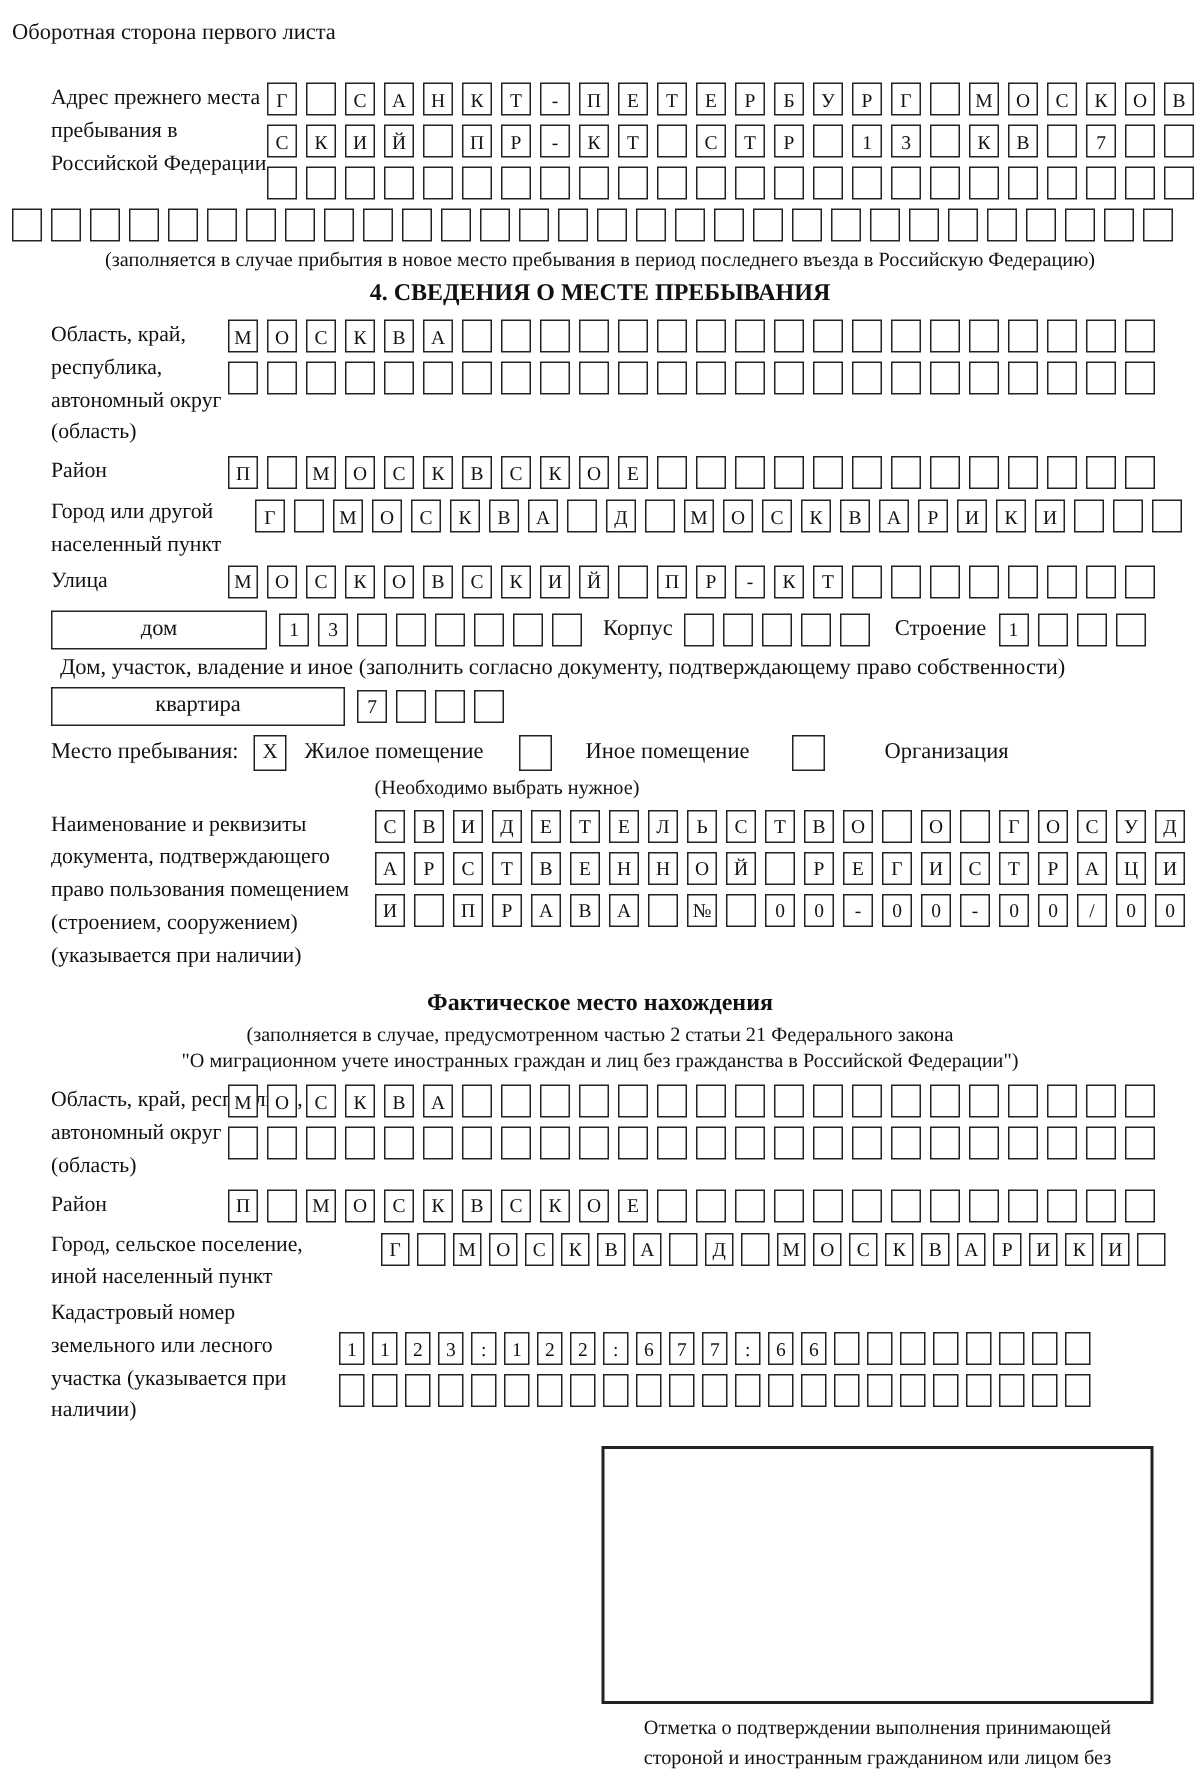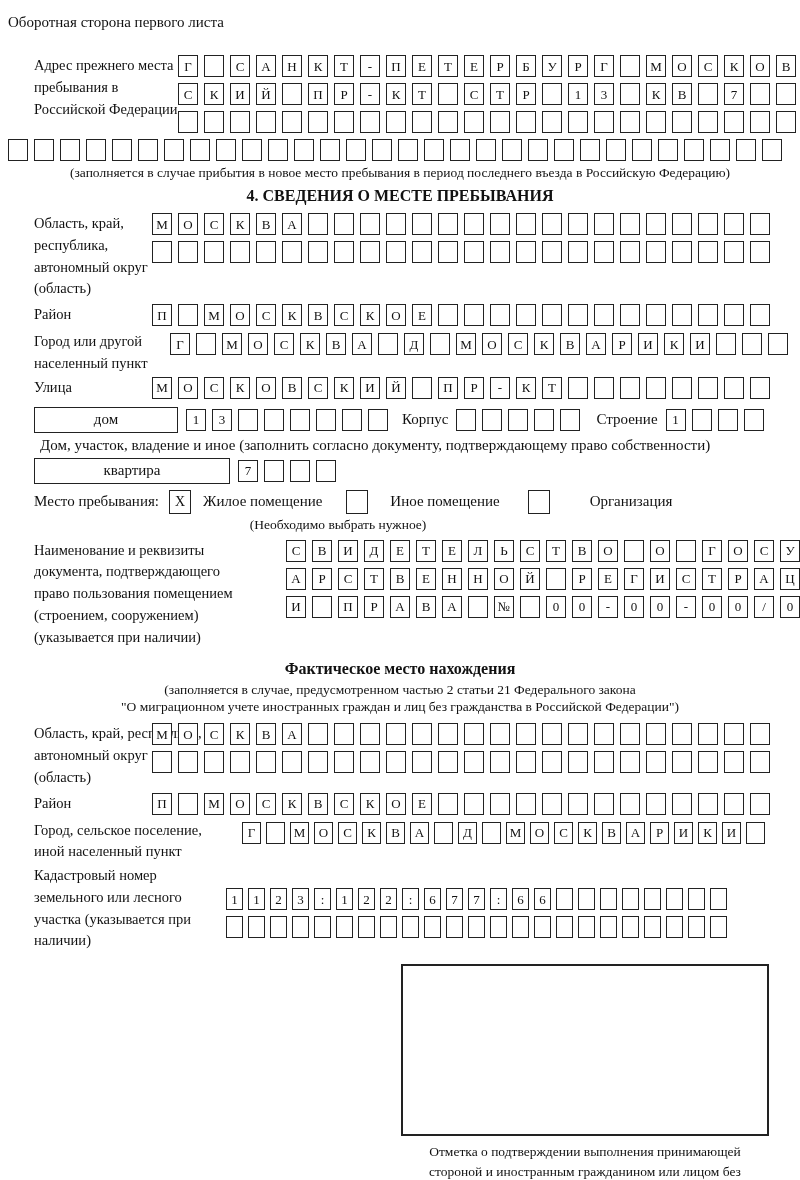--- a/index.html
+++ b/index.html
@@ -357,21 +357,21 @@
     <span>Место пребывания:</span>
     <span class="chk" style="margin-left:10px;">X</span>
     <span style="margin-left:12px;">Жилое помещение</span>
     <span class="chk" style="margin-left:24px;"></span>
     <span style="margin-left:22px;">Иное помещение</span>
     <span class="chk" style="margin-left:28px;"></span>
     <span style="margin-left:40px;">Организация</span>
   </div>
   <div style="width:660px;text-align:center;font-size:13.5px;margin-top:3px;">(Необходимо выбрать нужное)</div>
 
-  <div class="field" style="margin-top:7px;gap:36px;">
+  <div class="field" style="margin-top:7px;">
     <div class="flabel" style="width:242px;">Наименование и реквизиты документа, подтверждающего право пользования помещением (строением, сооружением) (указывается при наличии)</div>
     <div class="rows">
       <div class="cellrow">
           <span class="cell">С</span>
           <span class="cell">В</span>
           <span class="cell">И</span>
           <span class="cell">Д</span>
           <span class="cell">Е</span>
           <span class="cell">Т</span>
           <span class="cell">Е</span>
@@ -524,21 +524,21 @@
         <span class="cell"></span>
         <span class="cell"></span>
         <span class="cell"></span>
         <span class="cell"></span>
         <span class="cell"></span>
         <span class="cell"></span>
         <span class="cell"></span>
       </div>
   </div>
 
-  <div class="field" style="margin-top:5px;">
+  <div class="field" style="margin-top:5px;gap:12px;">
     <div class="flabel" style="width:204px;">Город, сельское поселение, иной населенный пункт</div>
     <div class="cellrow t24" style="margin-left:30px;margin-top:2px;">
         <span class="cell">Г</span>
         <span class="cell"></span>
         <span class="cell">М</span>
         <span class="cell">О</span>
         <span class="cell">С</span>
         <span class="cell">К</span>
         <span class="cell">В</span>
         <span class="cell">А</span>

